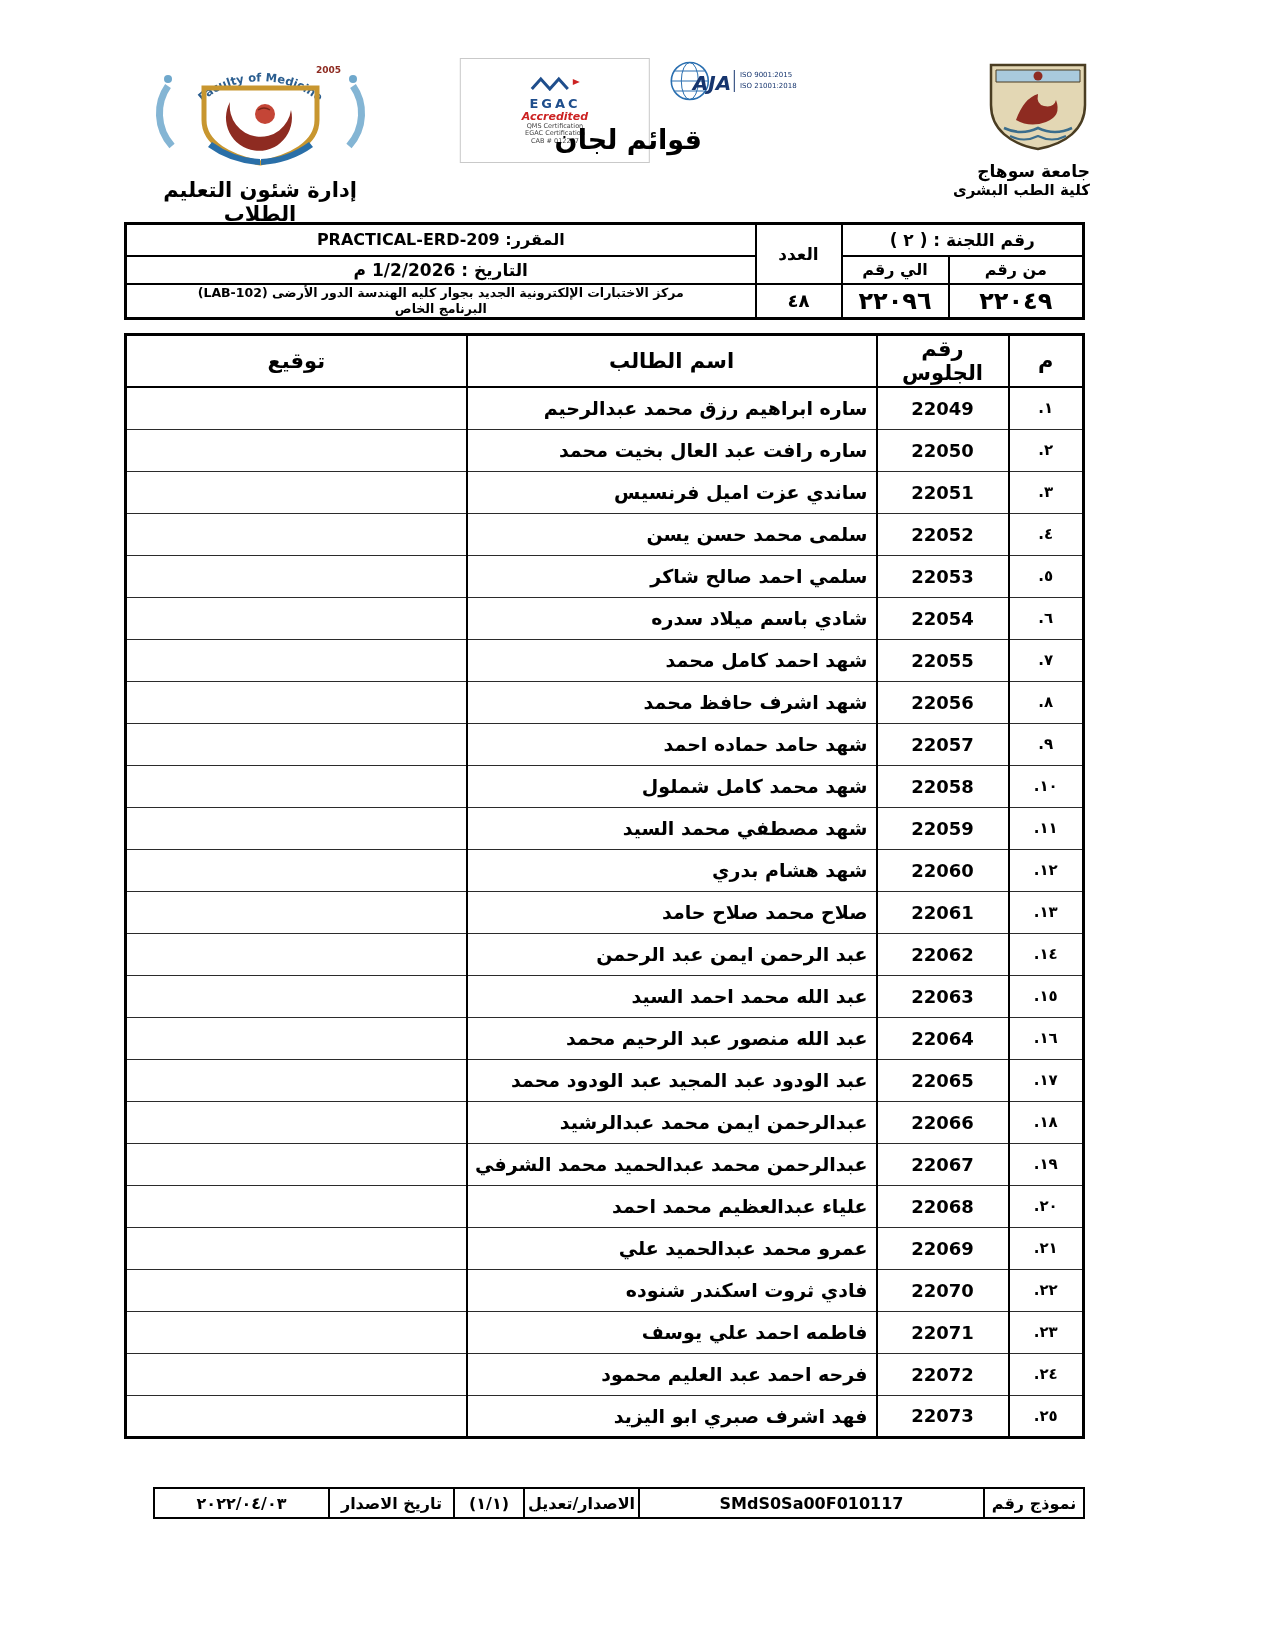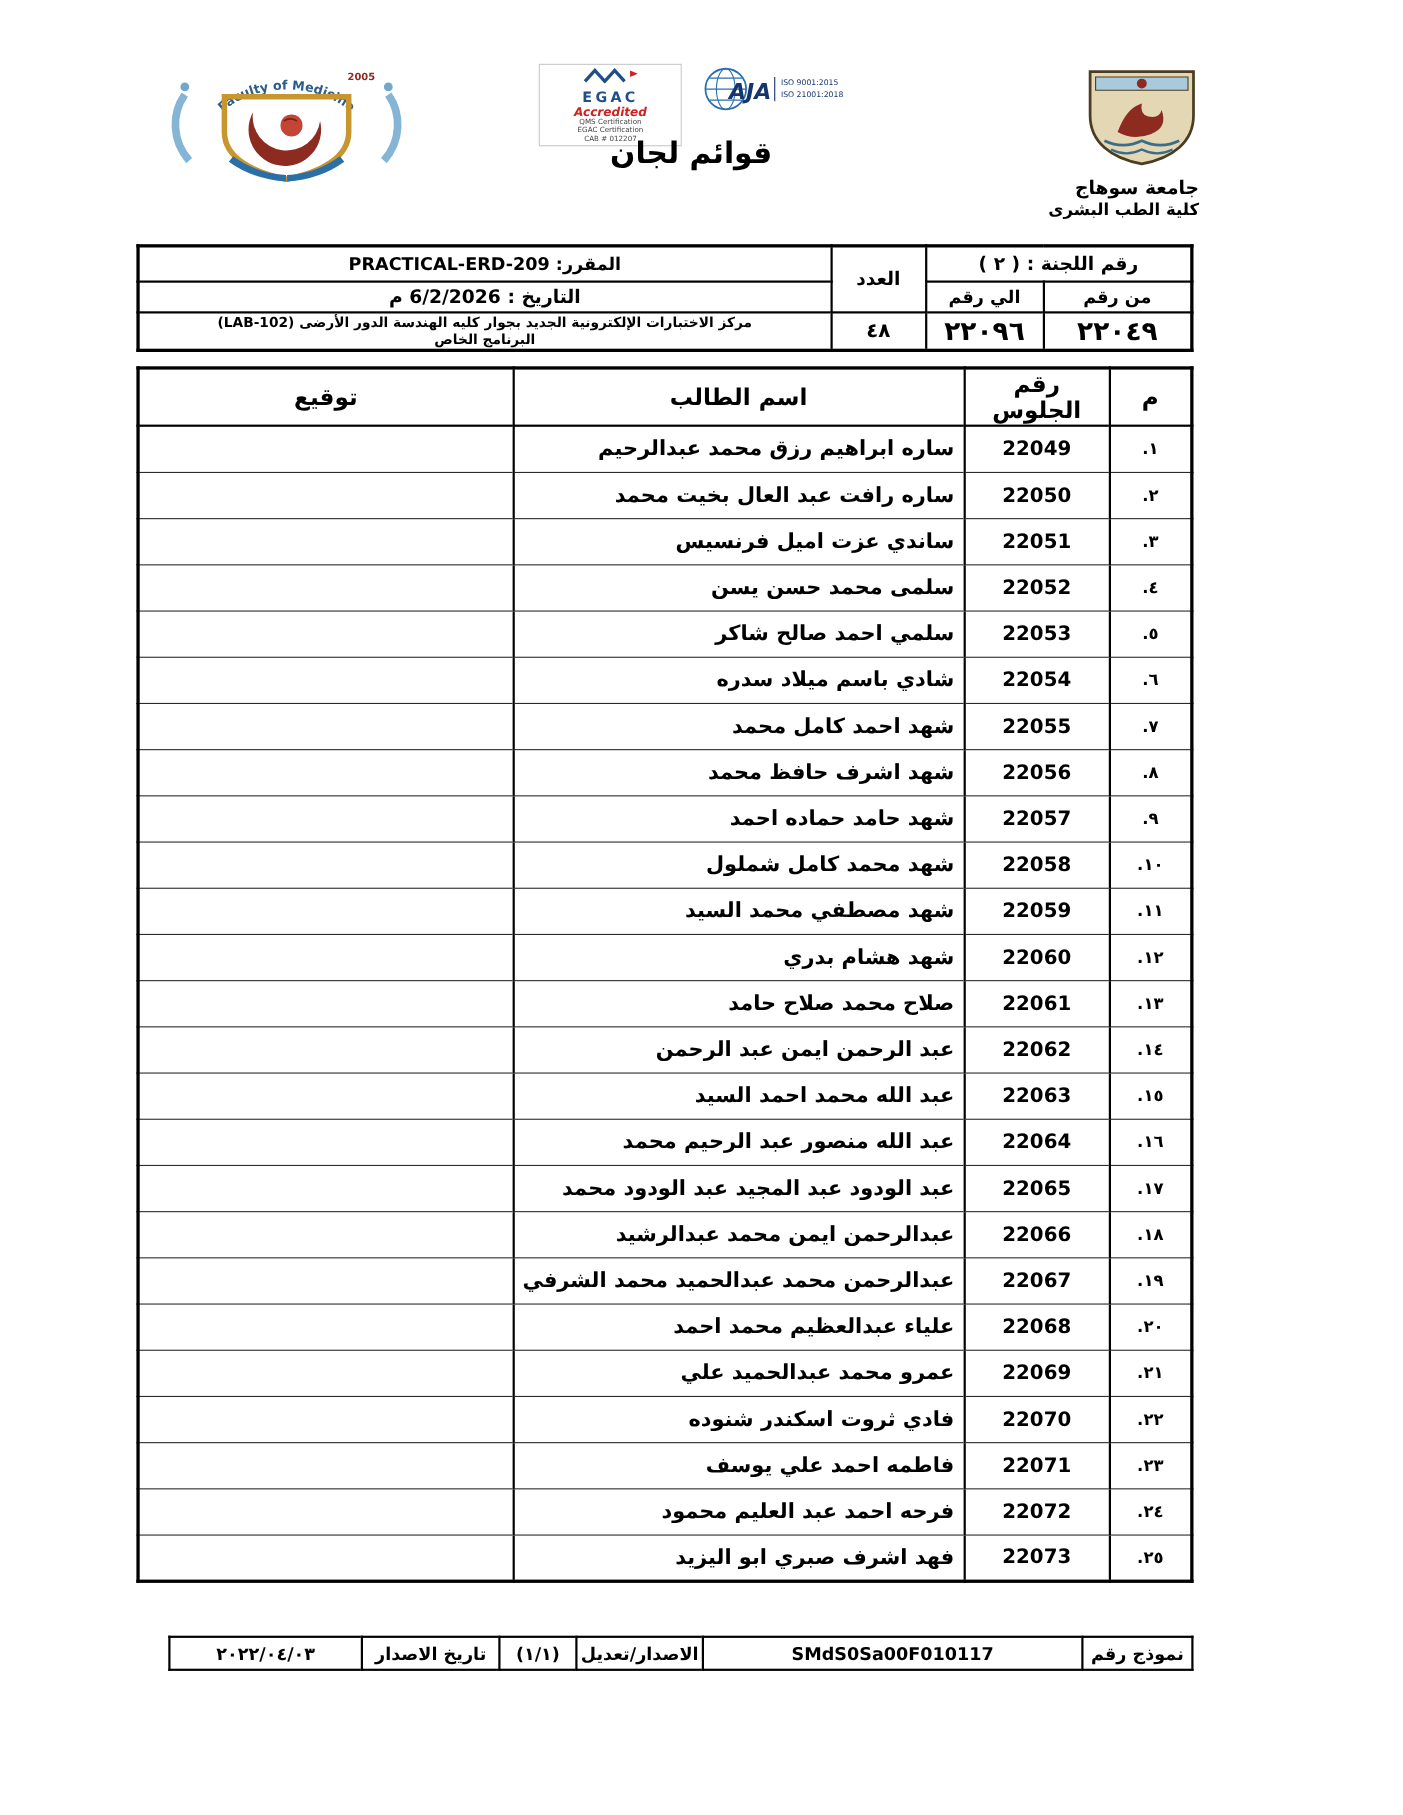--- a/index.html
+++ b/index.html
@@ -17,21 +17,21 @@
 
   .center-block { position:absolute; top:58px; left:50%; transform:translateX(-52%); width:460px; text-align:center; }
   .certs-row { display:flex; justify-content:center; align-items:flex-start; gap:18px; direction:ltr; height:64px; }
   .doc-title { font-size:27px; font-weight:bold; margin-top:2px; }
   .doc-subtitle { font-size:25px; font-weight:bold; margin-top:1px; }
 
   .admin-block { position:absolute; top:58px; left:125px; width:270px; text-align:center; }
   .admin-name { font-size:21px; font-weight:bold; margin-top:2px; }
 
   
-  .egac { width:130px; text-align:center; line-height:1.05; border:1px solid #c9c9c9; padding:2px 2px; background:#fff; }
+  .egac { width:190px; text-align:center; line-height:1.05; border:1px solid #c9c9c9; padding:17px 2px; background:#fff; }
   .egac-line { line-height:1; }
   .egac-name { font-size:13px; font-weight:bold; color:#1f4e8c; letter-spacing:3px; }
   .egac-accredited { font-size:11px; font-weight:bold; font-style:italic; color:#cc2222; line-height:1.1; }
   .egac-small { font-size:6.5px; color:#444; line-height:1.15; }
   .aja { display:flex; align-items:center; }
   .aja-iso { border-left:1.5px solid #16356e; margin-left:2px; padding-left:5px; font-size:7px; font-weight:normal; color:#16356e; text-align:left; line-height:1.6; }
 
   
   table { border-collapse:collapse; }
   .info-table { position:absolute; top:222px; right:190px; width:958px; table-layout:fixed; border:3px solid #000; }
@@ -124,39 +124,40 @@
         <textPath href="#fmArc" startOffset="50%">Faculty of Medicine</textPath>
       </text>
       <text x="203" y="15" font-size="9" font-weight="bold" fill="#8e2b21">2005</text>
       <path d="M66,30 H179 V62 C179,86 152,99 122.5,105 C93,99 66,86 66,62 Z" fill="none" stroke="#c8962f" stroke-width="5"></path>
       <path d="M92,44 a33,33 0 1 0 61,8 a27,27 0 1 1 -61,-8 z" fill="#8e2b21"></path>
       <circle cx="127" cy="56" r="10" fill="#c44536"></circle>
       <path d="M120,52 q6,-4 12,0" stroke="#7a2418" stroke-width="1.5" fill="none"></path>
       <path d="M74,84 q22,16 48,17 l0,6 q-30,-2 -52,-18 z" fill="#2a6fa8"></path>
       <path d="M171,84 q-22,16 -48,17 l0,6 q30,-2 52,-18 z" fill="#2a6fa8"></path>
     </svg>
+    <div class="admin-name">إدارة شئون التعليم الطلاب</div>
   </div>
 
   <table class="info-table" dir="rtl">
     <colgroup>
       <col style="width:135px">
         <col style="width:107px">
         <col style="width:86px">
         <col style="width:630px">
     </colgroup>
     <tbody>
         <tr>
       <td colspan="2" class="cell-committee">رقم اللجنة : ( ٢ )</td>
       <td rowspan="2" class="cell-count-label">العدد</td>
       <td class="cell-course">المقرر: PRACTICAL-ERD-209</td>
     </tr>
     <tr>
       <td class="cell-from-label">من رقم</td>
       <td class="cell-to-label">الي رقم</td>
-      <td class="cell-date">التاريخ : 6/2/2026 م</td>
+      <td class="cell-date">التاريخ : 1/2/2026 م</td>
     </tr>
     <tr>
       <td class="cell-from-val">٢٢٠٤٩</td>
       <td class="cell-to-val">٢٢٠٩٦</td>
       <td class="cell-count-val">٤٨</td>
       <td class="cell-location">
         <div>مركز الاختبارات الإلكترونية الجديد بجوار كليه الهندسة الدور الأرضى (LAB-102)</div>
         <div>البرنامج الخاص</div>
       </td>
     </tr>

